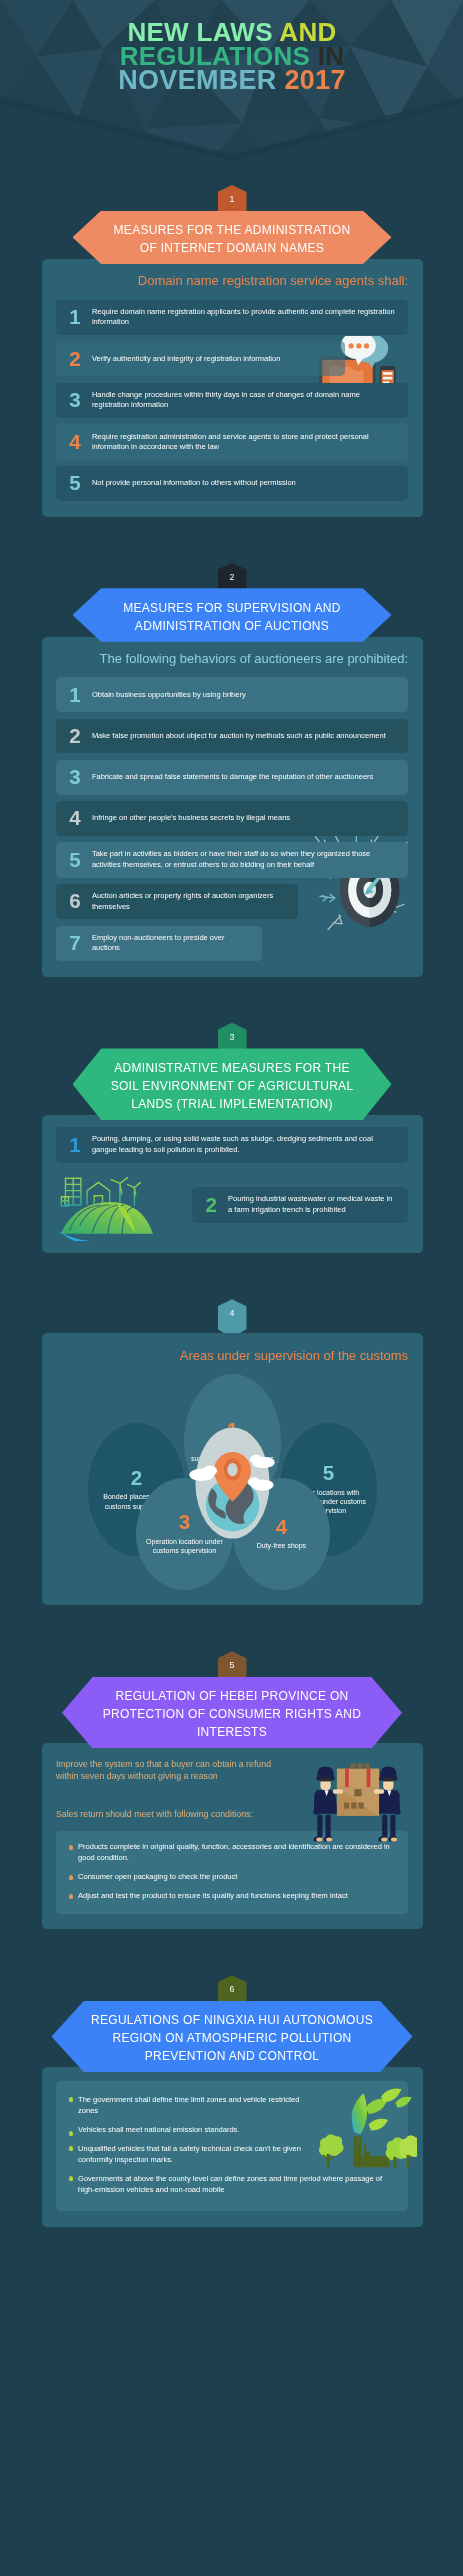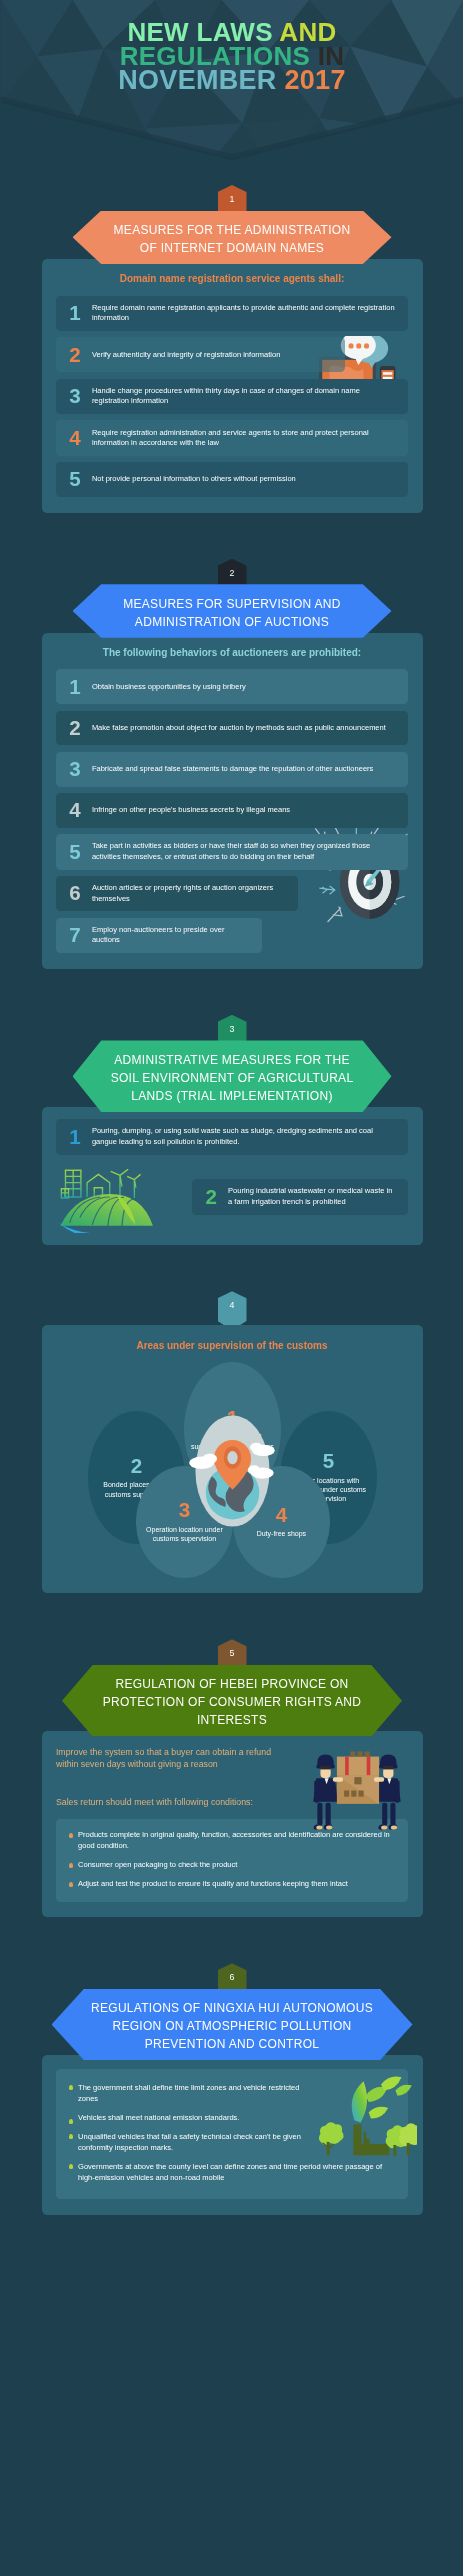--- a/index.html
+++ b/index.html
@@ -43,21 +43,21 @@
   }
   .banner span {
     font-size:12px; line-height:1.5; letter-spacing:0.3px; color:#fff; font-weight:300;
   }
   .panel {
     position:relative; margin:-5.2px auto 0; width:381px;
     background:#2D6274; border-radius:5.2px; padding:14.4px 14.4px 15.5px; z-index:1;
     overflow:hidden;
   }
   .panel-title {
-    text-align:center; font-size:10px; margin-bottom:11.3px; font-weight:bold;
+    text-align:right; font-size:13px; margin-bottom:11.3px; font-weight:normal;
   }
 
   
   .row {
     position:relative; display:flex; align-items:center; gap:8.2px;
     border-radius:4.6px; padding:7.2px 10.3px; margin-bottom:6.2px; min-height:30px;
   }
   .row .num {
     font-size:20.6px; font-weight:bold; line-height:1; width:17.5px;
     flex:0 0 17.5px; text-align:center;
@@ -374,21 +374,21 @@
         </g>
       </svg>
     </div>
   </div>
 </div>
 
 <div class="gap-lg"></div>
 
 <div class="section s5">
   <div class="badge" style="background:#7E5730">5</div>
-  <div class="banner" style="background:#4d7c0f; width:340px">
+  <div class="banner" style="background:#8b5cf6; width:340px">
     <span>REGULATION OF HEBEI PROVINCE ON PROTECTION OF CONSUMER RIGHTS AND INTERESTS</span>
   </div>
   <div class="panel">
 
     <svg class="illus" width="108" height="98" style="right:9.3px; top:9.3px;" viewBox="0 0 210 190">
 
       <g>
         <path d="M24 42 q0 -16 16 -16 q16 0 16 16 l0 6 l-32 0z" fill="#17204A"></path>
         <rect x="22" y="46" width="36" height="7" rx="3" fill="#17204A"></rect>
         <rect x="30" y="50" width="20" height="22" rx="8" fill="#F2D3A8"></rect>

